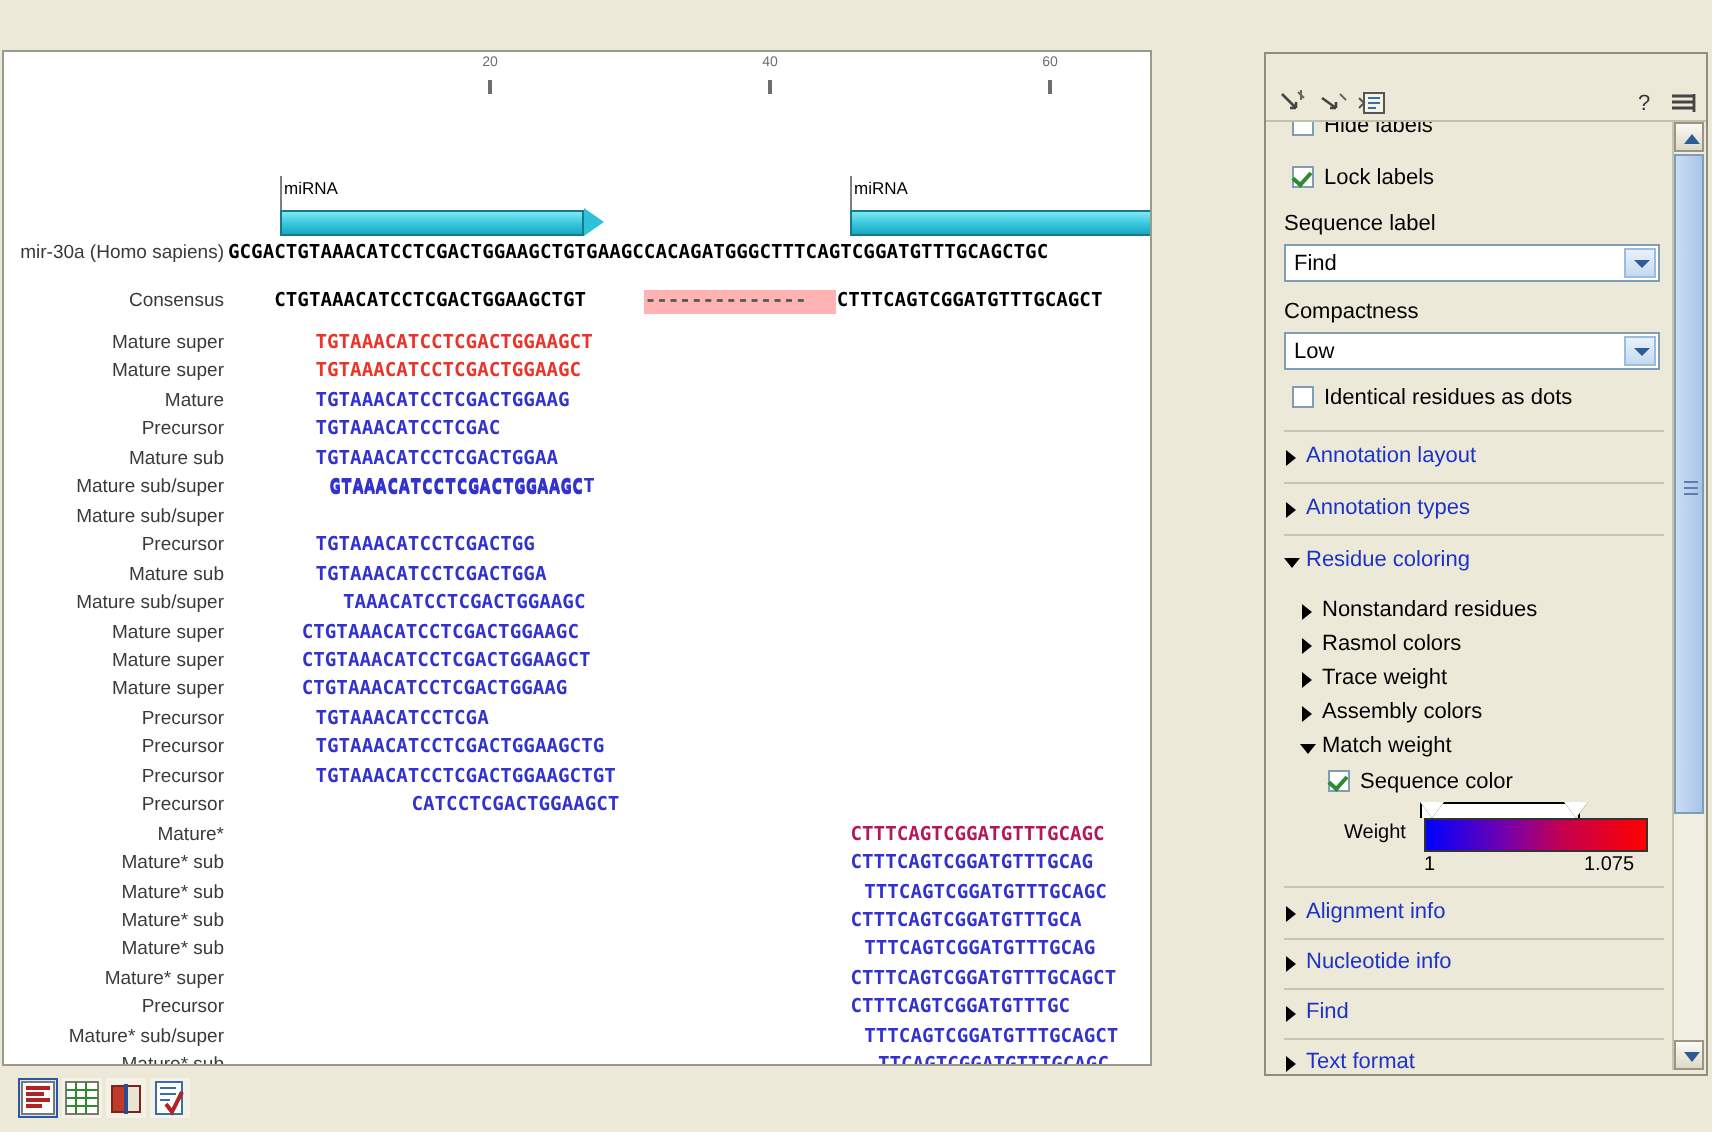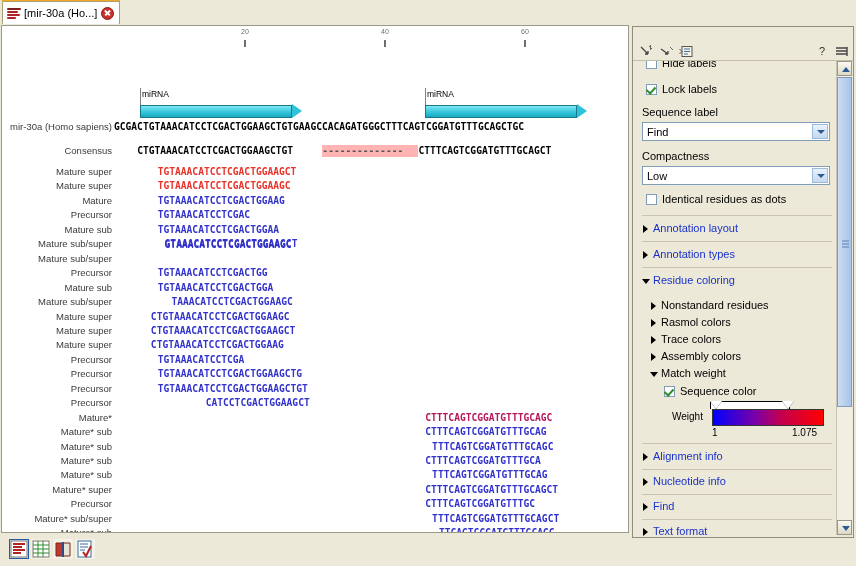--- a/index.html
+++ b/index.html
@@ -25,21 +25,21 @@
   .tab-icon i:nth-child(3){top:7px;width:13px;}
   .tab-icon i:nth-child(4){top:10px;width:9px;}
   .tab-close{width:11px;height:11px;border-radius:50%;background:#c9302c;
      position:relative;flex:none;border:1px solid #8d1b18;}
   .tab-close:before,.tab-close:after{content:"";position:absolute;left:1.5px;top:4px;
      width:7px;height:1.6px;background:#fff;}
   .tab-close:before{transform:rotate(45deg);}
   .tab-close:after{transform:rotate(-45deg);}
 
   
-  .view{position:absolute;left:1px;top:25px;width:628px;height:508px;background:#fff;
+  .view{position:absolute;left:1px;top:25px;width:575px;height:508px;background:#fff;
         border:1px solid #9a9a8a;box-sizing:border-box;overflow:hidden;padding-left:20px;}
 
   .ruler{position:absolute;left:0;top:0;width:100%;height:28px;}
   .tick{position:absolute;top:14px;width:2px;height:7px;background:#6e6e6e;}
   .ticklabel{position:absolute;top:2px;font-size:7px;color:#6e6e6e;transform:translateX(-50%);
      letter-spacing:0px;}
 
   .labelcol{position:absolute;left:0;width:110px;text-align:right;font-size:9.5px;
      color:#3a3a3a;white-space:nowrap;}
 
@@ -120,33 +120,20 @@
   .scrollbtn.up:after{top:5px;border-bottom:5px solid #2b5d94;}
   .scrollbtn.dn:after{top:5px;border-top:5px solid #2b5d94;}
   .thumb{position:absolute;left:0;width:15px;background:linear-gradient(90deg,#cddcf2,#a8c4e8);
      border:1px solid #7f9db9;box-sizing:border-box;}
 </style>
 </head>
 <body>
 
 <div class="app">
 
-  <div class="tabbar">
-    <div class="tab-top-accent"></div>
-    <div class="tab" id="tabEl">
-      <span class="tab-icon">
-        <i></i>
-          <i></i>
-          <i></i>
-          <i></i>
-      </span>
-      <span class="tab-title">[mir-30a (Ho...]</span>
-      <span class="tab-close"></span>
-    </div>
-  </div>
 
   <div class="view">
     <div class="ruler" id="ruler">
         <div class="ticklabel" style="left: 243px;">20</div>
         <div class="tick" style="left: 242px;"></div>
         <div class="ticklabel" style="left: 383px;">40</div>
         <div class="tick" style="left: 382px;"></div>
         <div class="ticklabel" style="left: 523px;">60</div>
         <div class="tick" style="left: 522px;"></div>
       </div>
@@ -293,21 +280,21 @@
         <div class="tri r" style="left: 9px; top: 190px;"></div>
         <div class="link" style="left: 19px; top: 187px;">Annotation types</div>
         <div class="sep" style="top: 206px;"></div>
         <div class="tri d" style="left: 8px; top: 218px;"></div>
         <div class="link" style="left: 19px; top: 213px;">Residue coloring</div>
         <div class="tri r" style="left: 17px; top: 241px;"></div>
         <div class="row" style="left: 27px; top: 238px;">Nonstandard residues</div>
         <div class="tri r" style="left: 17px; top: 258px;"></div>
         <div class="row" style="left: 27px; top: 255px;">Rasmol colors</div>
         <div class="tri r" style="left: 17px; top: 275px;"></div>
-        <div class="row" style="left: 27px; top: 272px;">Trace colors</div>
+        <div class="row" style="left: 27px; top: 272px;">Trace weight</div>
         <div class="tri r" style="left: 17px; top: 292px;"></div>
         <div class="row" style="left: 27px; top: 289px;">Assembly colors</div>
         <div class="tri d" style="left: 16px; top: 311px;"></div>
         <div class="row" style="left: 27px; top: 306px;">Match weight</div>
         <div class="row" style="top: 324px; left: 30px;"><span class="cb on"></span><span>Sequence color</span></div>
         <div class="sl-rail" style="left: 76px; top: 340px; width: 80px;"></div>
         <div class="sl-th" style="left: 76px; top: 340px; border-top-color: rgb(255, 255, 255);"></div>
         <div style="position: absolute; left: 76px; top: 340px; width: 0px; height: 0px; border-left: 6px solid transparent; border-right: 6px solid transparent; border-top: 8px solid transparent;"></div>
         <div class="sl-th" style="left: 148px; top: 340px; border-top-color: rgb(255, 255, 255);"></div>
         <div style="position: absolute; left: 148px; top: 340px; width: 0px; height: 0px; border-left: 6px solid transparent; border-right: 6px solid transparent; border-top: 8px solid transparent;"></div>

